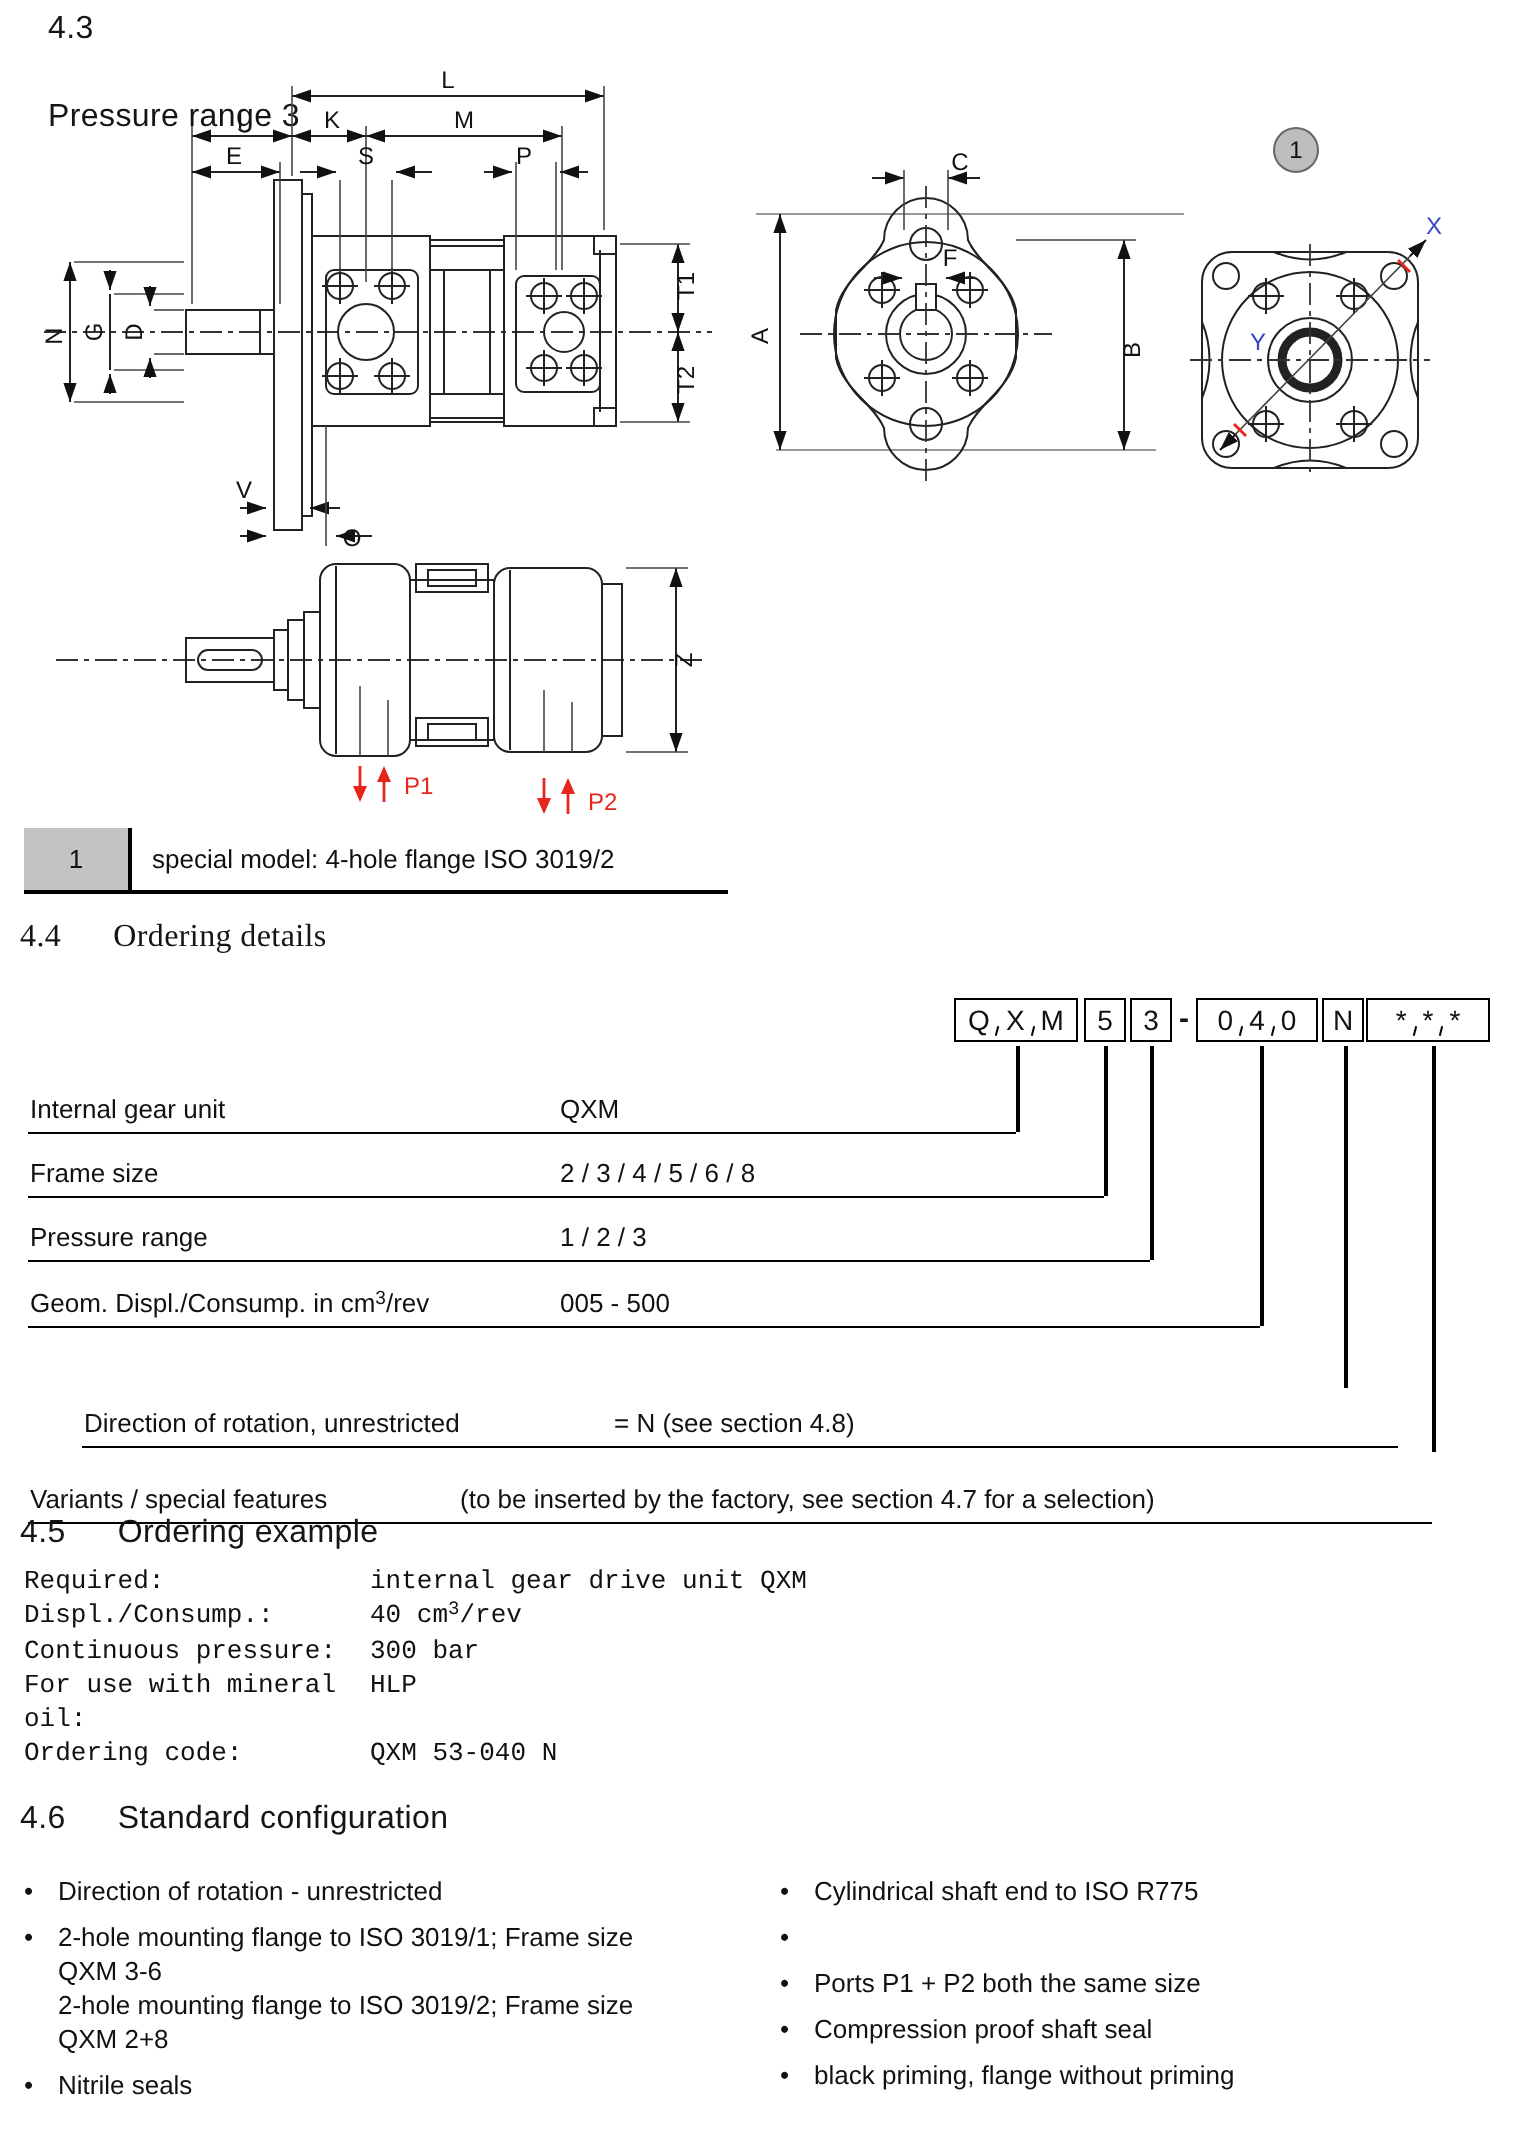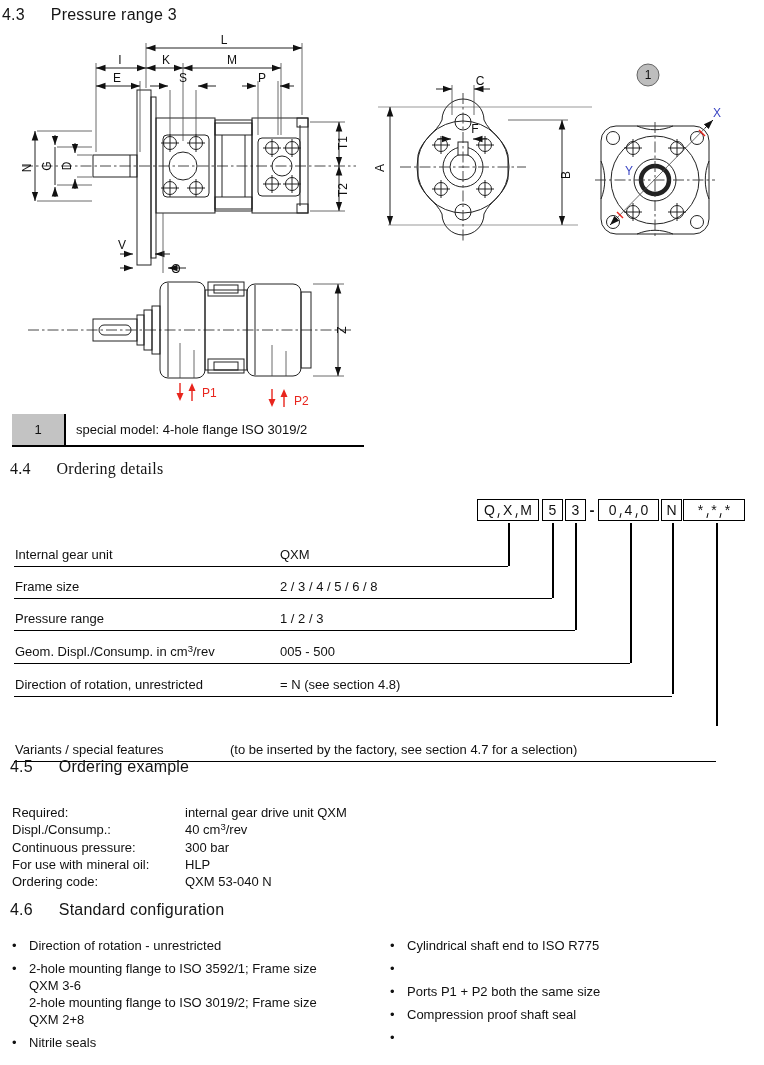--- a/index.html
+++ b/index.html
@@ -22,21 +22,21 @@
   .code-dash{position:absolute;top:499px;height:22px;line-height:21px;font-size:15px;
              font-weight:bold;text-align:center;}
   .vline{position:absolute;width:1.5px;background:#000;}
   
   .trow{position:absolute;left:14px;border-bottom:1.5px solid #000;font-size:13px;}
   .trow .lab{position:absolute;left:1px;bottom:4px;white-space:nowrap;}
   .trow .val{position:absolute;left:266px;bottom:4px;white-space:nowrap;}
   .trow .val.wide{left:216px;}
   .supscript{font-size:9.5px;position:relative;top:-4.5px;}
   
-  .kv{position:absolute;left:12px;top:804px;font-size:13px;line-height:17px;}
+  .kv{position:absolute;left:12px;top:782px;font-size:13px;line-height:17px;font-family:Liberation Mono, monospace;}
   .krow{display:flex;}
   .krow .k{width:173px;}
   
   .bullets{position:absolute;top:937px;font-size:13px;line-height:17px;}
   .bullets.left{left:12px;width:366px;}
   .bullets.right{left:390px;width:372px;}
   .bi{display:flex;margin-bottom:6px;}
   .bi .b{width:17px;flex:none;}
   .bi .t{white-space:pre-line;}
   
@@ -52,21 +52,21 @@
   svg .callout{fill:#bdbdbd;stroke:#666;}
   svg .thick{stroke-width:4.5;}
   svg text{stroke:none;fill:#111;font-size:12px;text-anchor:middle;
            font-family:"Liberation Sans",sans-serif;}
   svg text.blue{fill:#3b46c4;}
   svg text.redt{fill:#e8251d;text-anchor:start;}
 </style>
 </head>
 <body>
 
-<h2 class="sec" style="left:2px;top:6px;">
+<h2 class="sec" style="left:24px;top:6px;flex-direction:column;">
   <span>4.3</span>
   <span>Pressure range 3</span>
 </h2>
 
 <svg class="drawing" width="764" height="380" viewBox="0 0 764 380">
   <defs>
     <marker id="ar" markerUnits="userSpaceOnUse" markerWidth="10" markerHeight="8" refX="9.5" refY="4" orient="auto-start-reverse">
       <path class="f" d="M0,0.7 L9.5,4 L0,7.3 Z"></path>
     </marker>
     <g id="bolt">
@@ -325,21 +325,21 @@
   <span class="val">2 / 3 / 4 / 5 / 6 / 8</span>
 </div>
 <div class="trow" style="top:605px;height:25px;width:561px;text-align:right;">
   <span class="lab">Pressure range</span>
   <span class="val">1 / 2 / 3</span>
 </div>
 <div class="trow" style="top:637px;height:26px;width:616px;">
   <span class="lab"><span>Geom. Displ./Consump. in cm</span><span class="supscript">3</span><span>/rev</span></span>
   <span class="val">005 - 500</span>
 </div>
-<div class="trow" style="top:671px;height:25px;width:658px;">
+<div class="trow" style="top:698px;height:25px;width:658px;margin-left:27px;">
   <span class="lab">Direction of rotation, unrestricted</span>
   <span class="val">= N (see section 4.8)</span>
 </div>
 <div class="trow" style="top:736px;height:25px;width:702px;">
   <span class="lab">Variants / special features</span>
   <span class="val wide">(to be inserted by the factory, see section 4.7 for a selection)</span>
 </div>
 
 <h2 class="sec" style="left:10px;top:758px;">
   <span>4.5</span>
@@ -374,21 +374,21 @@
   <span>Standard configuration</span>
 </h2>
 
 <div class="bullets left">
   <div class="bi">
     <span class="b">•</span>
     <span class="t">Direction of rotation - unrestricted</span>
   </div>
   <div class="bi">
     <span class="b">•</span>
-    <span class="t">2-hole mounting flange to ISO 3592/1; Frame size
+    <span class="t">2-hole mounting flange to ISO 3019/1; Frame size
 QXM 3-6
 2-hole mounting flange to ISO 3019/2; Frame size
 QXM 2+8</span>
   </div>
   <div class="bi">
     <span class="b">•</span>
     <span class="t">Nitrile seals</span>
   </div>
 </div>
 
@@ -403,14 +403,15 @@
   <div class="bi">
     <span class="b">•</span>
     <span class="t">Ports P1 + P2 both the same size</span>
   </div>
   <div class="bi">
     <span class="b">•</span>
     <span class="t">Compression proof shaft seal</span>
   </div>
   <div class="bi">
     <span class="b">•</span>
+    <span class="t">black priming, flange without priming</span>
   </div>
 </div>
 
 </body></html>

